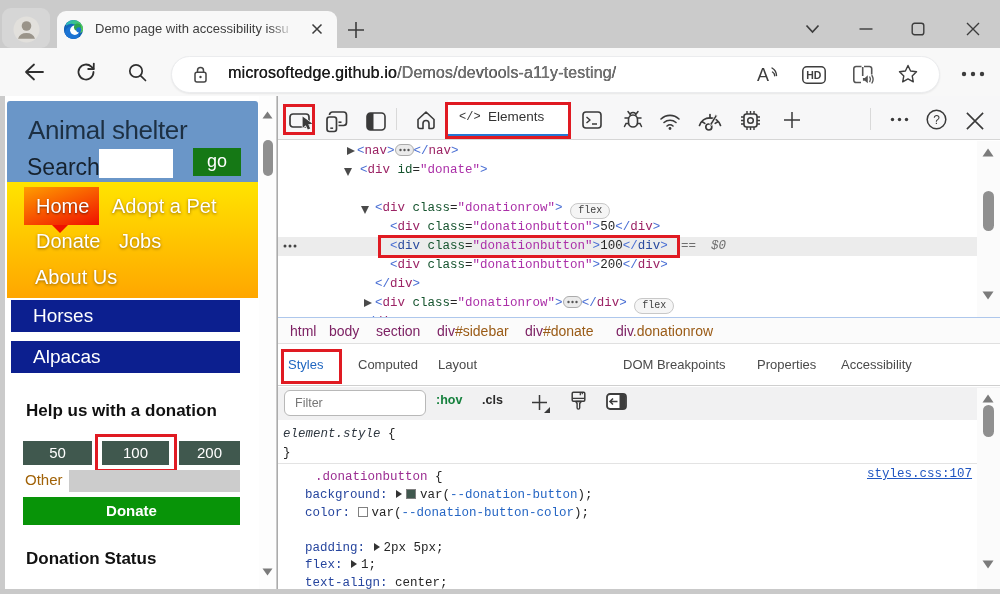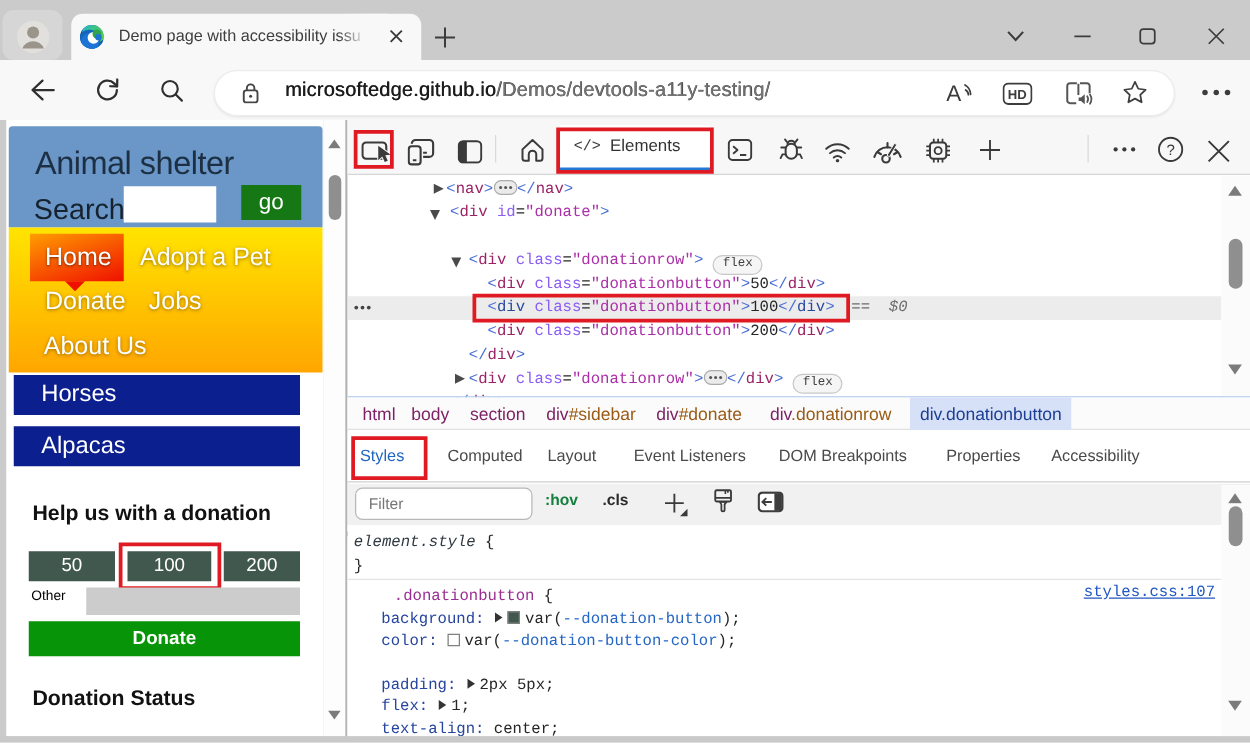--- a/index.html
+++ b/index.html
@@ -5,21 +5,21 @@
   * { margin:0; padding:0; box-sizing:border-box; }
   html,body { width:1000px; height:594px; overflow:hidden; }
   body { font-family:"Liberation Sans", sans-serif; position:relative; background:#cbcbcb; }
   .abs { position:absolute; }
   .mono { font-family:"Liberation Mono", monospace; }
   svg { display:block; }
   .drow { position:absolute; left:0; width:722px; height:19px; line-height:19px; white-space:pre; }
   .ar-r { position:absolute; top:5px; width:0; height:0; border-left:8px solid #4a4a4a; border-top:4.5px solid transparent; border-bottom:4.5px solid transparent; }
   .ar-d { position:absolute; width:0; height:0; border-top:8px solid #4a4a4a; border-left:4.5px solid transparent; border-right:4.5px solid transparent; }
   .tb { color:#4a6fd4; } .tg { color:#9b2365; } .tgs { color:#2a4a9e; }
-  .at { color:#8b5cf6; } .av { color:#ab2fa8; } .tx { color:#262626; }
+  .at { color:#14532d; } .av { color:#ab2fa8; } .tx { color:#262626; }
   .badge { display:inline-block; font-family:"Liberation Mono",monospace; font-size:10px; line-height:14px; height:16px; padding:0 7px; border:1px solid #c8c8c8; border-radius:8.5px; background:#f5f5f5; color:#3f3f3f; vertical-align:-2px; }
   .crumb { color:#7d2264; } .csuf { color:#9a5b16; }
   .srow { position:absolute; height:17px; line-height:17px; white-space:pre; }
   .sel { color:#9b2d92; } .pn { color:#26459e; } .vn { color:#2666c4; }
   .slink { color:#2157c2; text-decoration:underline; }
   .sw { display:inline-block; width:10px; height:10px; border:1px solid #808080; margin-right:4px; vertical-align:-1px; }
   .ar-r2 { display:inline-block; width:0; height:0; border-left:6.5px solid #333; border-top:4px solid transparent; border-bottom:4px solid transparent; margin:0 4px 0 1px; }
 </style>
 </head>
 <body>
@@ -158,21 +158,21 @@
   <div class="abs" style="left:30px;top:170px;font-size:20px;color:#fff;text-shadow:0 1px 3px rgba(120,80,0,0.8);">About Us</div>
 
   <div class="abs" style="left:6px;top:204px;width:229px;height:32px;background:#0c1f8f;color:#fff;font-size:19px;line-height:31px;padding-left:22px;">Horses</div>
   <div class="abs" style="left:6px;top:245px;width:229px;height:32px;background:#0c1f8f;color:#fff;font-size:19px;line-height:31px;padding-left:22px;">Alpacas</div>
 
   <div class="abs" style="left:21px;top:305px;font-size:17px;font-weight:bold;color:#111;">Help us with a donation</div>
   <div class="abs" style="left:18px;top:345px;width:69px;height:24px;background:#40584e;color:#fff;font-size:15px;text-align:center;line-height:23px;">50</div>
   <div class="abs" style="left:97px;top:345px;width:67px;height:24px;background:#40584e;color:#fff;font-size:15px;text-align:center;line-height:23px;">100</div>
   <div class="abs" style="left:174px;top:345px;width:61px;height:24px;background:#40584e;color:#fff;font-size:15px;text-align:center;line-height:23px;">200</div>
   <div class="abs" style="left:90px;top:338px;width:82px;height:38px;border:3px solid #e01a22;"></div>
-  <div class="abs" style="left:20px;top:375px;font-size:11px;color:#000000;">Other</div>
+  <div class="abs" style="left:20px;top:375px;font-size:15px;color:#a16207;">Other</div>
   <div class="abs" style="left:64px;top:374px;width:171px;height:22px;background:#cccccc;"></div>
   <div class="abs" style="left:18px;top:401px;width:217px;height:28px;background:#089408;color:#fff;font-size:15px;font-weight:bold;text-align:center;line-height:27px;">Donate</div>
   <div class="abs" style="left:21px;top:453px;font-size:17px;font-weight:bold;color:#111;">Donation Status</div>
 </div>
 
 <div class="abs" style="left:259px;top:96px;width:17px;height:493px;background:#fdfdfd;">
   <svg class="abs" style="left:3px;top:15px;" width="11" height="8" viewBox="0 0 11 8">
       <path d="M5.5 0.5 L10.5 7.5 H0.5 Z" fill="#7b7b7b"></path>
     </svg>
   <div class="abs" style="left:3.5px;top:44px;width:10px;height:36px;background:#8f8f8f;border-radius:5px;"></div>
@@ -306,28 +306,26 @@
 
   <div class="abs" style="left:0;top:221px;width:722px;height:1px;background:#aec7ec;"></div>
 
   <div class="abs" style="left:0;top:222px;width:722px;height:26px;background:#fbfbfb;border-bottom:1px solid #e0e0e0;font-size:14px;line-height:26px;white-space:nowrap;" id="crumbs">
     <span class="abs crumb" style="left:12px;">html</span>
     <span class="abs crumb" style="left:51px;">body</span>
     <span class="abs crumb" style="left:98px;">section</span>
     <span class="abs crumb" style="left:159px;">div<span class="csuf">#sidebar</span></span>
     <span class="abs crumb" style="left:247px;">div<span class="csuf">#donate</span></span>
     <span class="abs crumb" style="left:338px;">div<span class="csuf">.donationrow</span></span>
-    <span class="abs" style="left:450px;top:0;height:26px;background:#d6e0f7;color:#1c3e93;padding:0 8px;">div.donationbutton</span>
   </div>
 
   <div class="abs" style="left:0;top:249px;width:722px;height:41px;background:#ffffff;border-bottom:1px solid #cfcfcf;font-size:13px;color:#4a4a4a;line-height:40px;" id="sidetabs">
     <span class="abs" style="left:10px;color:#1f66c0;">Styles</span>
     <span class="abs" style="left:80px;">Computed</span>
     <span class="abs" style="left:160px;">Layout</span>
-    <span class="abs" style="left:229px;">Event Listeners</span>
     <span class="abs" style="left:345px;">DOM Breakpoints</span>
     <span class="abs" style="left:479px;">Properties</span>
     <span class="abs" style="left:563px;">Accessibility</span>
     <span class="abs" style="left:3px;top:4px;width:61px;height:35px;border:3px solid #e01a22;"></span>
   </div>
 
   <div class="abs" style="left:0;top:291px;width:722px;height:42px;background:#f1f1f2;border-bottom:4px solid #4d7c0f;">
     <div class="abs" style="left:6px;top:3px;width:142px;height:26px;background:#fff;border:1px solid #b8b8b8;border-radius:6px;font-size:12.5px;color:#767676;line-height:24px;padding-left:10px;">Filter</div>
     <div class="abs" style="left:158px;top:6px;font-size:12.5px;font-weight:bold;color:#15803d;font-family:'Liberation Sans';">:hov</div>
     <div class="abs" style="left:204px;top:6px;font-size:12.5px;font-weight:bold;color:#2a2a2a;">.cls</div>

